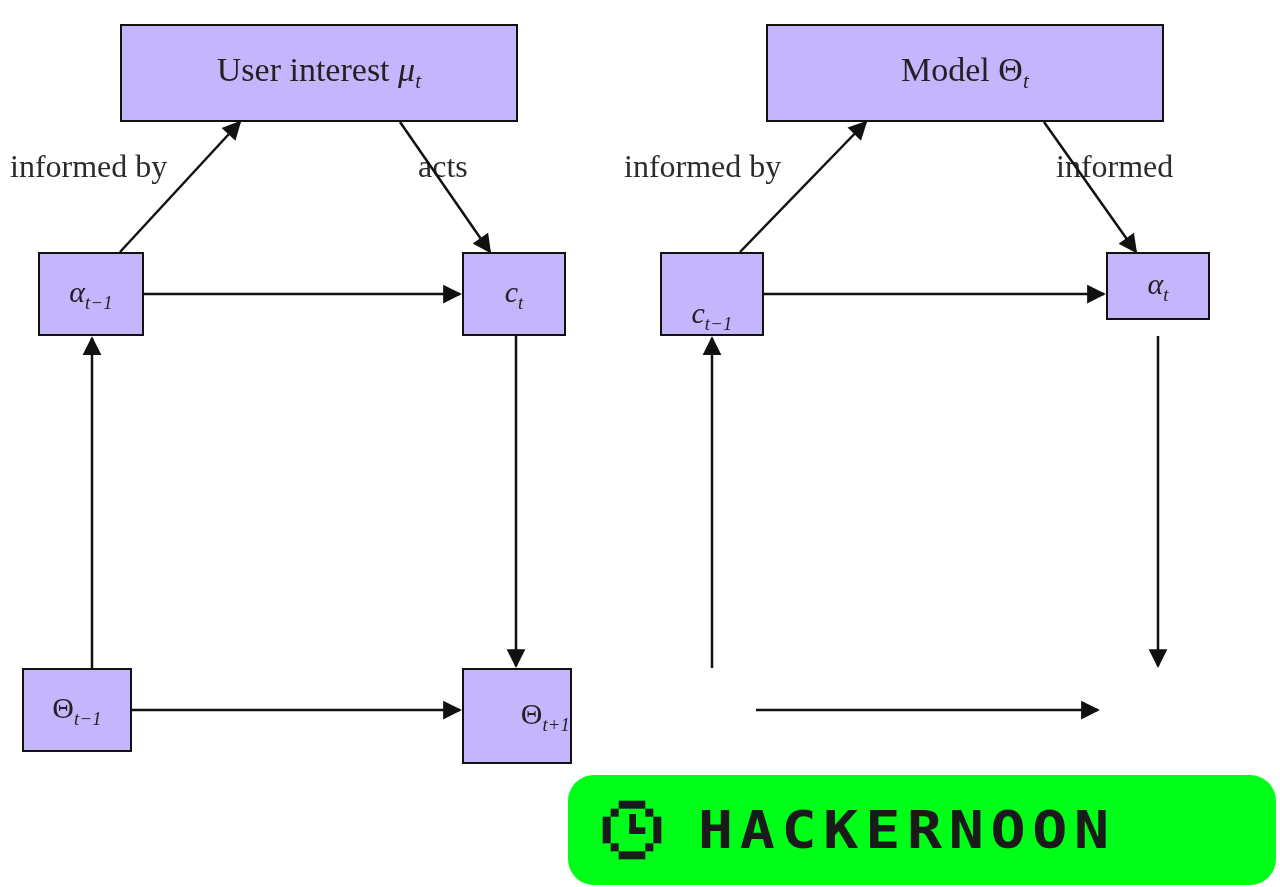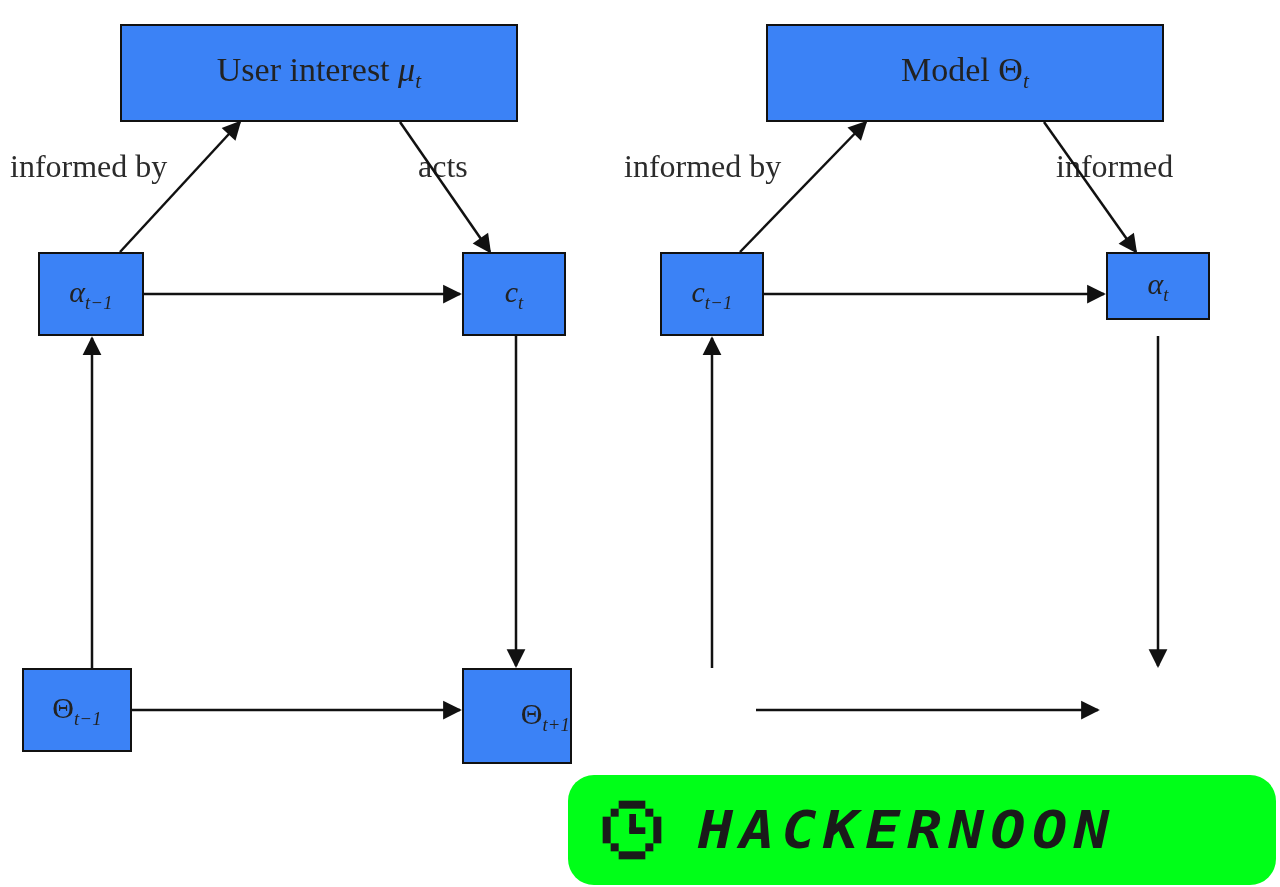--- a/index.html
+++ b/index.html
@@ -13,21 +13,21 @@
     overflow: hidden;
   }
   .canvas {
     position: absolute;
     left: 0; top: 0;
     width: 1280px;
     height: 887px;
   }
   .box {
     position: absolute;
-    background: #3b82f6;
+    background: #c4b5fd;
     border: 2.5px solid #111;
     box-sizing: border-box;
     display: flex;
     align-items: center;
     justify-content: center;
     font-size: 30px;
     color: #222;
   }
   .wide {
     font-size: 34px;
@@ -60,21 +60,20 @@
   .math .greek { font-style: italic; }
   .hn-badge {
     position: absolute;
     background: #00ff18;
     border-radius: 26px;
     display: flex;
     align-items: center;
     padding: 0 32px;
     box-sizing: border-box;
     gap: 34px;
-    font-style: italic;
   }
   .hn-text {
     font-family: monospace;
     font-weight: bold;
     letter-spacing: 6px;
     font-size: 52px;
     color: #1a1a1a;
     transform: scaleX(1.12);
     transform-origin: left center;
   }
@@ -115,21 +114,21 @@
 
   <div class="box wide" style="left:766px; top:24px; width:398px; height:98px;">
     <span class="math">
       <span>Model </span><span>Θ</span><span class="sub">t</span>
     </span>
   </div>
 
   <div class="label" style="left:624px; top:148px;">informed by</div>
   <div class="label" style="left:1056px; top:148px;">informed</div>
 
-  <div class="box" style="left:660px; top:252px; width:104px; height:84px;">
+  <div class="box" style="left:660px; top:252px; width:104px; height:84px;align-items:flex-end;">
     <span class="math"><span class="ital">c</span><span class="sub">t−1</span></span>
   </div>
 
   <div class="box" style="left:1106px; top:252px; width:104px; height:68px;">
     <span class="math"><span class="greek">α</span><span class="sub">t</span></span>
   </div>
 
 
 
   <svg class="arrows">

